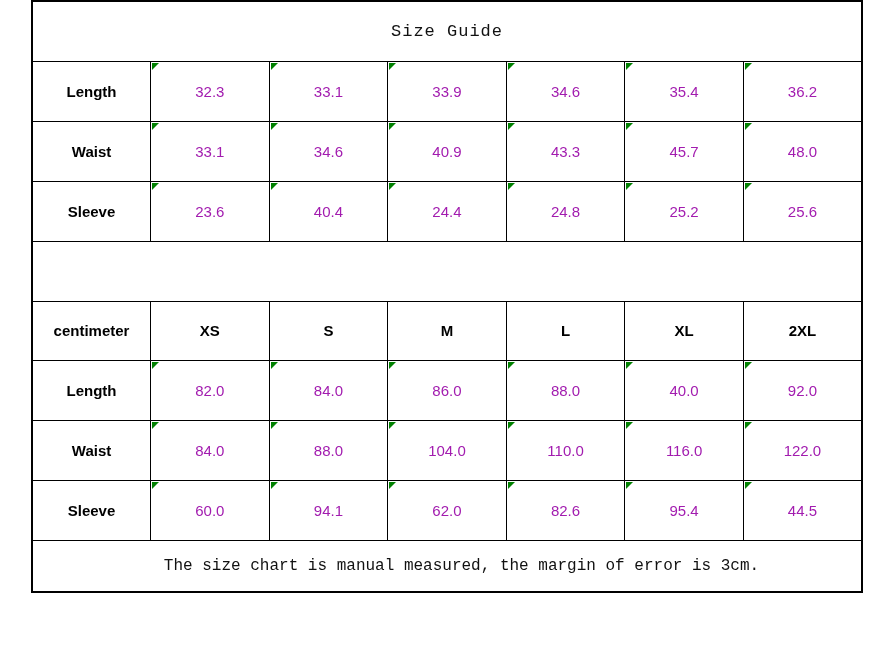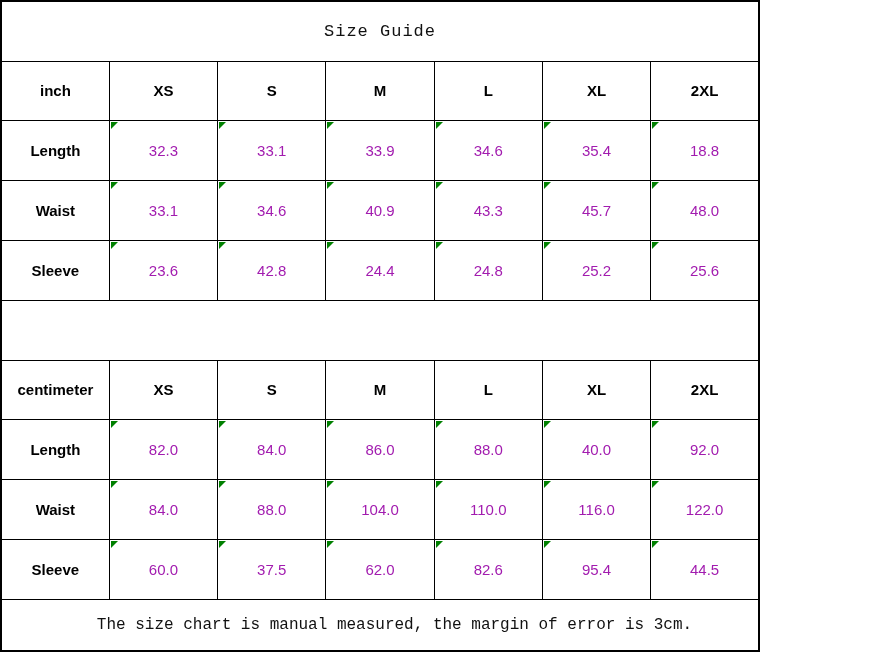--- a/index.html
+++ b/index.html
@@ -1,23 +1,24 @@
 <!DOCTYPE html>
 <html><head>
 <meta charset="utf-8">
 <style>
   html, body { margin: 0; padding: 0; background: #ffffff; }
   body { width: 890px; height: 672px; overflow: hidden; }
   table.size-guide {
     border-collapse: collapse;
     table-layout: fixed;
-    width: 760px;
+    width: 832px;
     border: 2px solid #000;
     font-family: "Liberation Sans", sans-serif;
     color: #111;
+    margin-left: 31px;
   }
   td, th {
     border: 1px solid #000;
     text-align: center;
     vertical-align: middle;
     padding: 0;
     position: relative;
     overflow: hidden;
   }
   tr.r-title   { height: 60px; }
@@ -61,54 +62,45 @@
       <col style="width:14.2857%">
       <col style="width:14.2857%">
       <col style="width:14.2857%">
   </colgroup>
 
   <tbody>
       <tr class="r-title">
     <td colspan="7" class="title-cell">Size Guide</td>
   </tr>
 
-  <tr class="r-hdr">
-    <th class="hdr">inch</th>
-    <th class="hdr">XS</th>
-    <th class="hdr">S</th>
-    <th class="hdr">M</th>
-    <th class="hdr">L</th>
-    <th class="hdr">XL</th>
-    <th class="hdr">2XL</th>
-  </tr>
 
   <tr class="r-data">
     <th class="lbl">Length</th>
     <td class="val"><span class="tri"></span><span>32.3</span></td>
     <td class="val"><span class="tri"></span><span>33.1</span></td>
     <td class="val"><span class="tri"></span><span>33.9</span></td>
     <td class="val"><span class="tri"></span><span>34.6</span></td>
     <td class="val"><span class="tri"></span><span>35.4</span></td>
-    <td class="val"><span class="tri"></span><span>18.8</span></td>
+    <td class="val"><span class="tri"></span><span>36.2</span></td>
   </tr>
 
   <tr class="r-data">
     <th class="lbl">Waist</th>
     <td class="val"><span class="tri"></span><span>33.1</span></td>
     <td class="val"><span class="tri"></span><span>34.6</span></td>
     <td class="val"><span class="tri"></span><span>40.9</span></td>
     <td class="val"><span class="tri"></span><span>43.3</span></td>
     <td class="val"><span class="tri"></span><span>45.7</span></td>
     <td class="val"><span class="tri"></span><span>48.0</span></td>
   </tr>
 
   <tr class="r-data">
     <th class="lbl">Sleeve</th>
     <td class="val"><span class="tri"></span><span>23.6</span></td>
-    <td class="val"><span class="tri"></span><span>42.8</span></td>
+    <td class="val"><span class="tri"></span><span>40.4</span></td>
     <td class="val"><span class="tri"></span><span>24.4</span></td>
     <td class="val"><span class="tri"></span><span>24.8</span></td>
     <td class="val"><span class="tri"></span><span>25.2</span></td>
     <td class="val"><span class="tri"></span><span>25.6</span></td>
   </tr>
 
   <tr class="r-spacer">
     <td colspan="7"></td>
   </tr>
 
@@ -138,21 +130,21 @@
     <td class="val"><span class="tri"></span><span>88.0</span></td>
     <td class="val"><span class="tri"></span><span>104.0</span></td>
     <td class="val"><span class="tri"></span><span>110.0</span></td>
     <td class="val"><span class="tri"></span><span>116.0</span></td>
     <td class="val"><span class="tri"></span><span>122.0</span></td>
   </tr>
 
   <tr class="r-data">
     <th class="lbl">Sleeve</th>
     <td class="val"><span class="tri"></span><span>60.0</span></td>
-    <td class="val"><span class="tri"></span><span>37.5</span></td>
+    <td class="val"><span class="tri"></span><span>94.1</span></td>
     <td class="val"><span class="tri"></span><span>62.0</span></td>
     <td class="val"><span class="tri"></span><span>82.6</span></td>
     <td class="val"><span class="tri"></span><span>95.4</span></td>
     <td class="val"><span class="tri"></span><span>44.5</span></td>
   </tr>
 
   <tr class="r-footer">
     <td colspan="7" class="footer-cell">The size chart is manual measured, the margin of error is 3cm.</td>
   </tr>
 </tbody>

